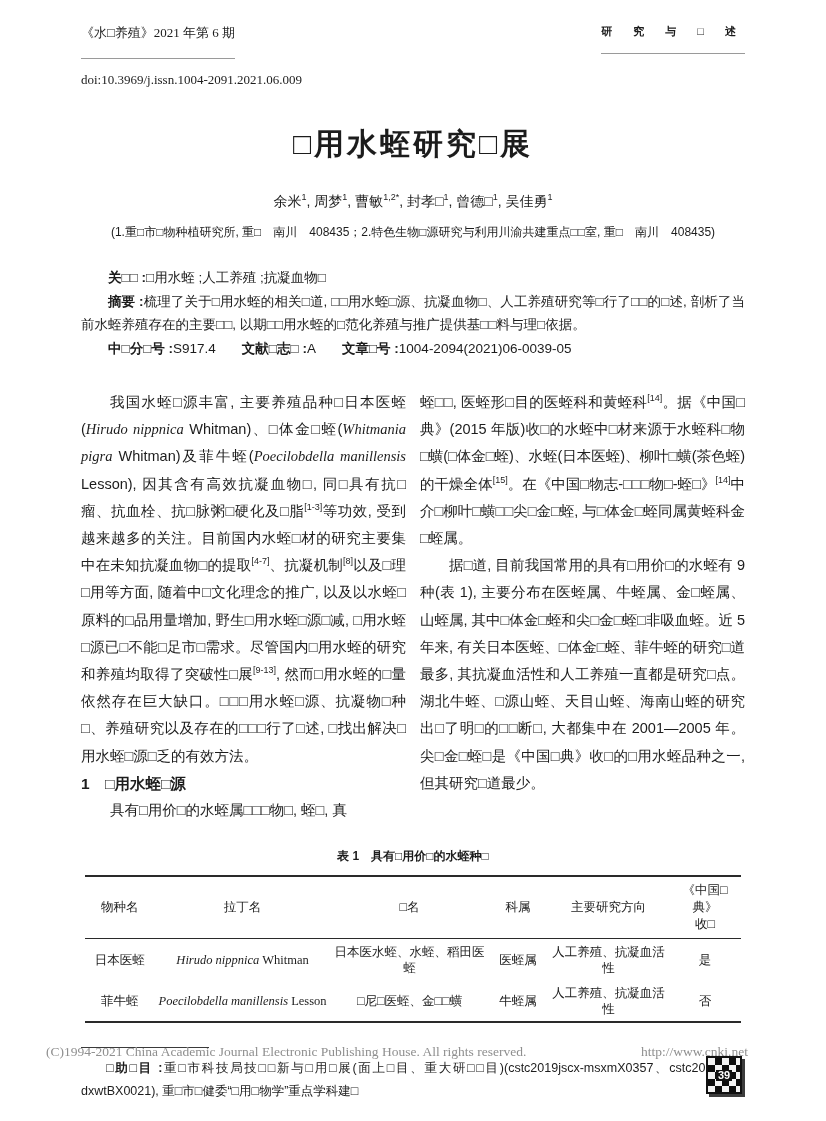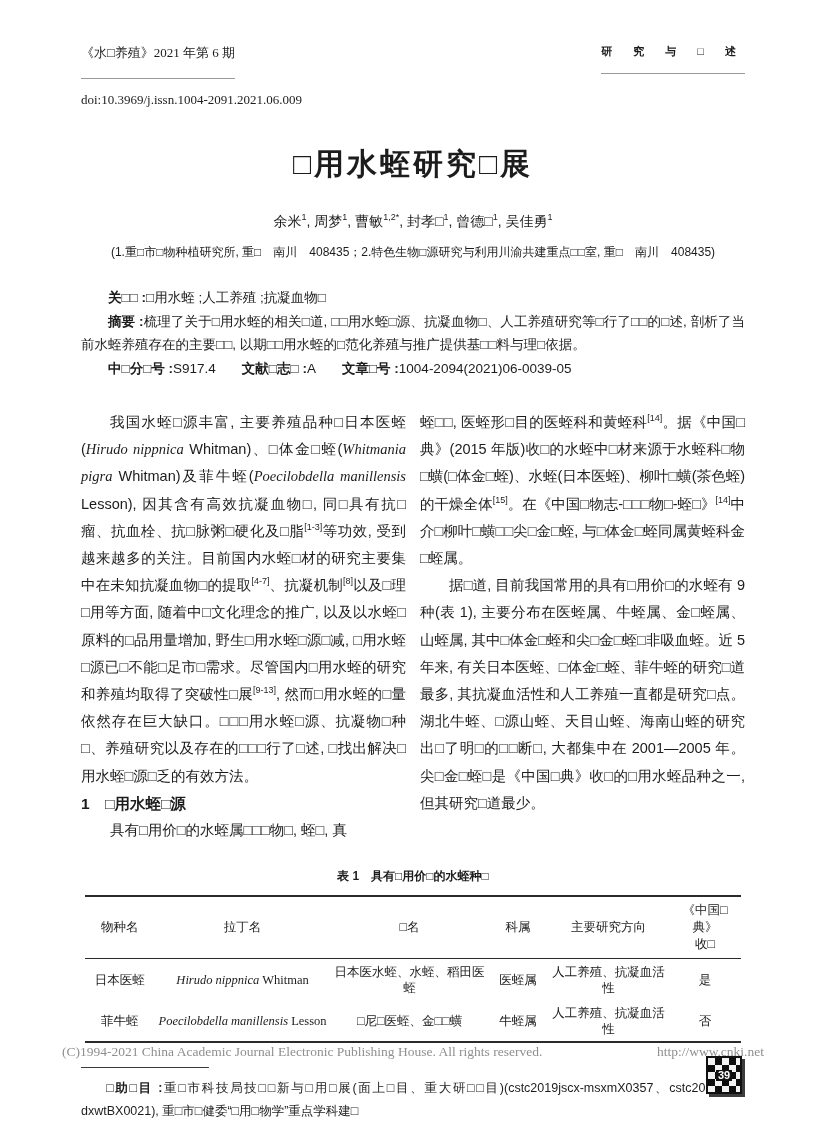--- a/index.html
+++ b/index.html
@@ -8,21 +8,21 @@
     width:826px;height:1121px;
     background:#ffffff;
     margin:0 auto;
     overflow:hidden;
     font-family:"Liberation Sans",sans-serif;
     color:#1c1c1c;
     box-sizing:border-box;
   }
   .content{width:664px;margin-left:81px;}
   
-  .page-header{display:flex;justify-content:space-between;align-items:flex-start;padding-top:44px;}
+  .page-header{display:flex;justify-content:space-between;align-items:flex-start;padding-top:24px;}
   .journal-issue{font-family:"Liberation Serif",serif;font-size:13px;padding-bottom:16px;border-bottom:1px solid #9a9a9a;}
   .column-header{font-size:11px;font-weight:bold;letter-spacing:9px;padding-bottom:14px;border-bottom:1px solid #9a9a9a;}
   .doi-line{font-family:"Liberation Serif",serif;font-size:13px;margin-top:13px;}
   
   .article-title{text-align:center;font-size:30px;font-weight:bold;letter-spacing:3px;margin-top:36px;}
   .authors-line{text-align:center;font-size:14px;margin-top:28px;}
   .authors-line sup{font-size:9px;}
   .affiliation{text-align:center;font-size:12px;margin-top:13px;}
   
   .front-matter{margin-top:25px;font-size:13.5px;line-height:23.5px;}
@@ -44,21 +44,21 @@
   table.species th{font-weight:normal;padding:5px 2px;border-bottom:1px solid #2a2a2a;text-align:center;line-height:17px;}
   table.species td{padding:4.5px 2px;text-align:center;line-height:16px;}
   td.latin, th.latin{text-align:left;padding-left:6px;}
   td.latin{font-family:"Liberation Serif",serif;}
   
   .footnotes{margin-top:24px;}
   .footnote-rule{width:128px;border-top:1.5px solid #3a3a3a;margin-bottom:9px;}
   .footnotes p{margin:0;font-size:12.5px;line-height:22.5px;text-align:justify;text-indent:2em;}
   .fn-label{font-weight:bold;}
   
-  .copyright-line{position:absolute;left:62px;top:1044px;width:702px;display:flex;justify-content:space-between;font-family:"Liberation Serif",serif;font-size:13.5px;color:#8f8f8f;}
+  .copyright-line{position:absolute;left:46px;top:1044px;width:702px;display:flex;justify-content:space-between;font-family:"Liberation Serif",serif;font-size:13.5px;color:#8f8f8f;}
   .stamp{
     position:absolute;left:706px;top:1056px;width:32px;height:34px;
     background:conic-gradient(#0d0d0d 90deg,#f2f2f2 0 180deg,#0d0d0d 0 270deg,#f2f2f2 0) 0 0/14px 14px;
     border:2px solid #111;
     box-shadow:3px 3px 0 #3c3c3c;
     display:flex;align-items:center;justify-content:center;
   }
   .stamp-number{font-size:11px;font-weight:bold;color:#ffffff;background:#111;padding:1px 2px;line-height:9px;}
 </style>
 </head>

